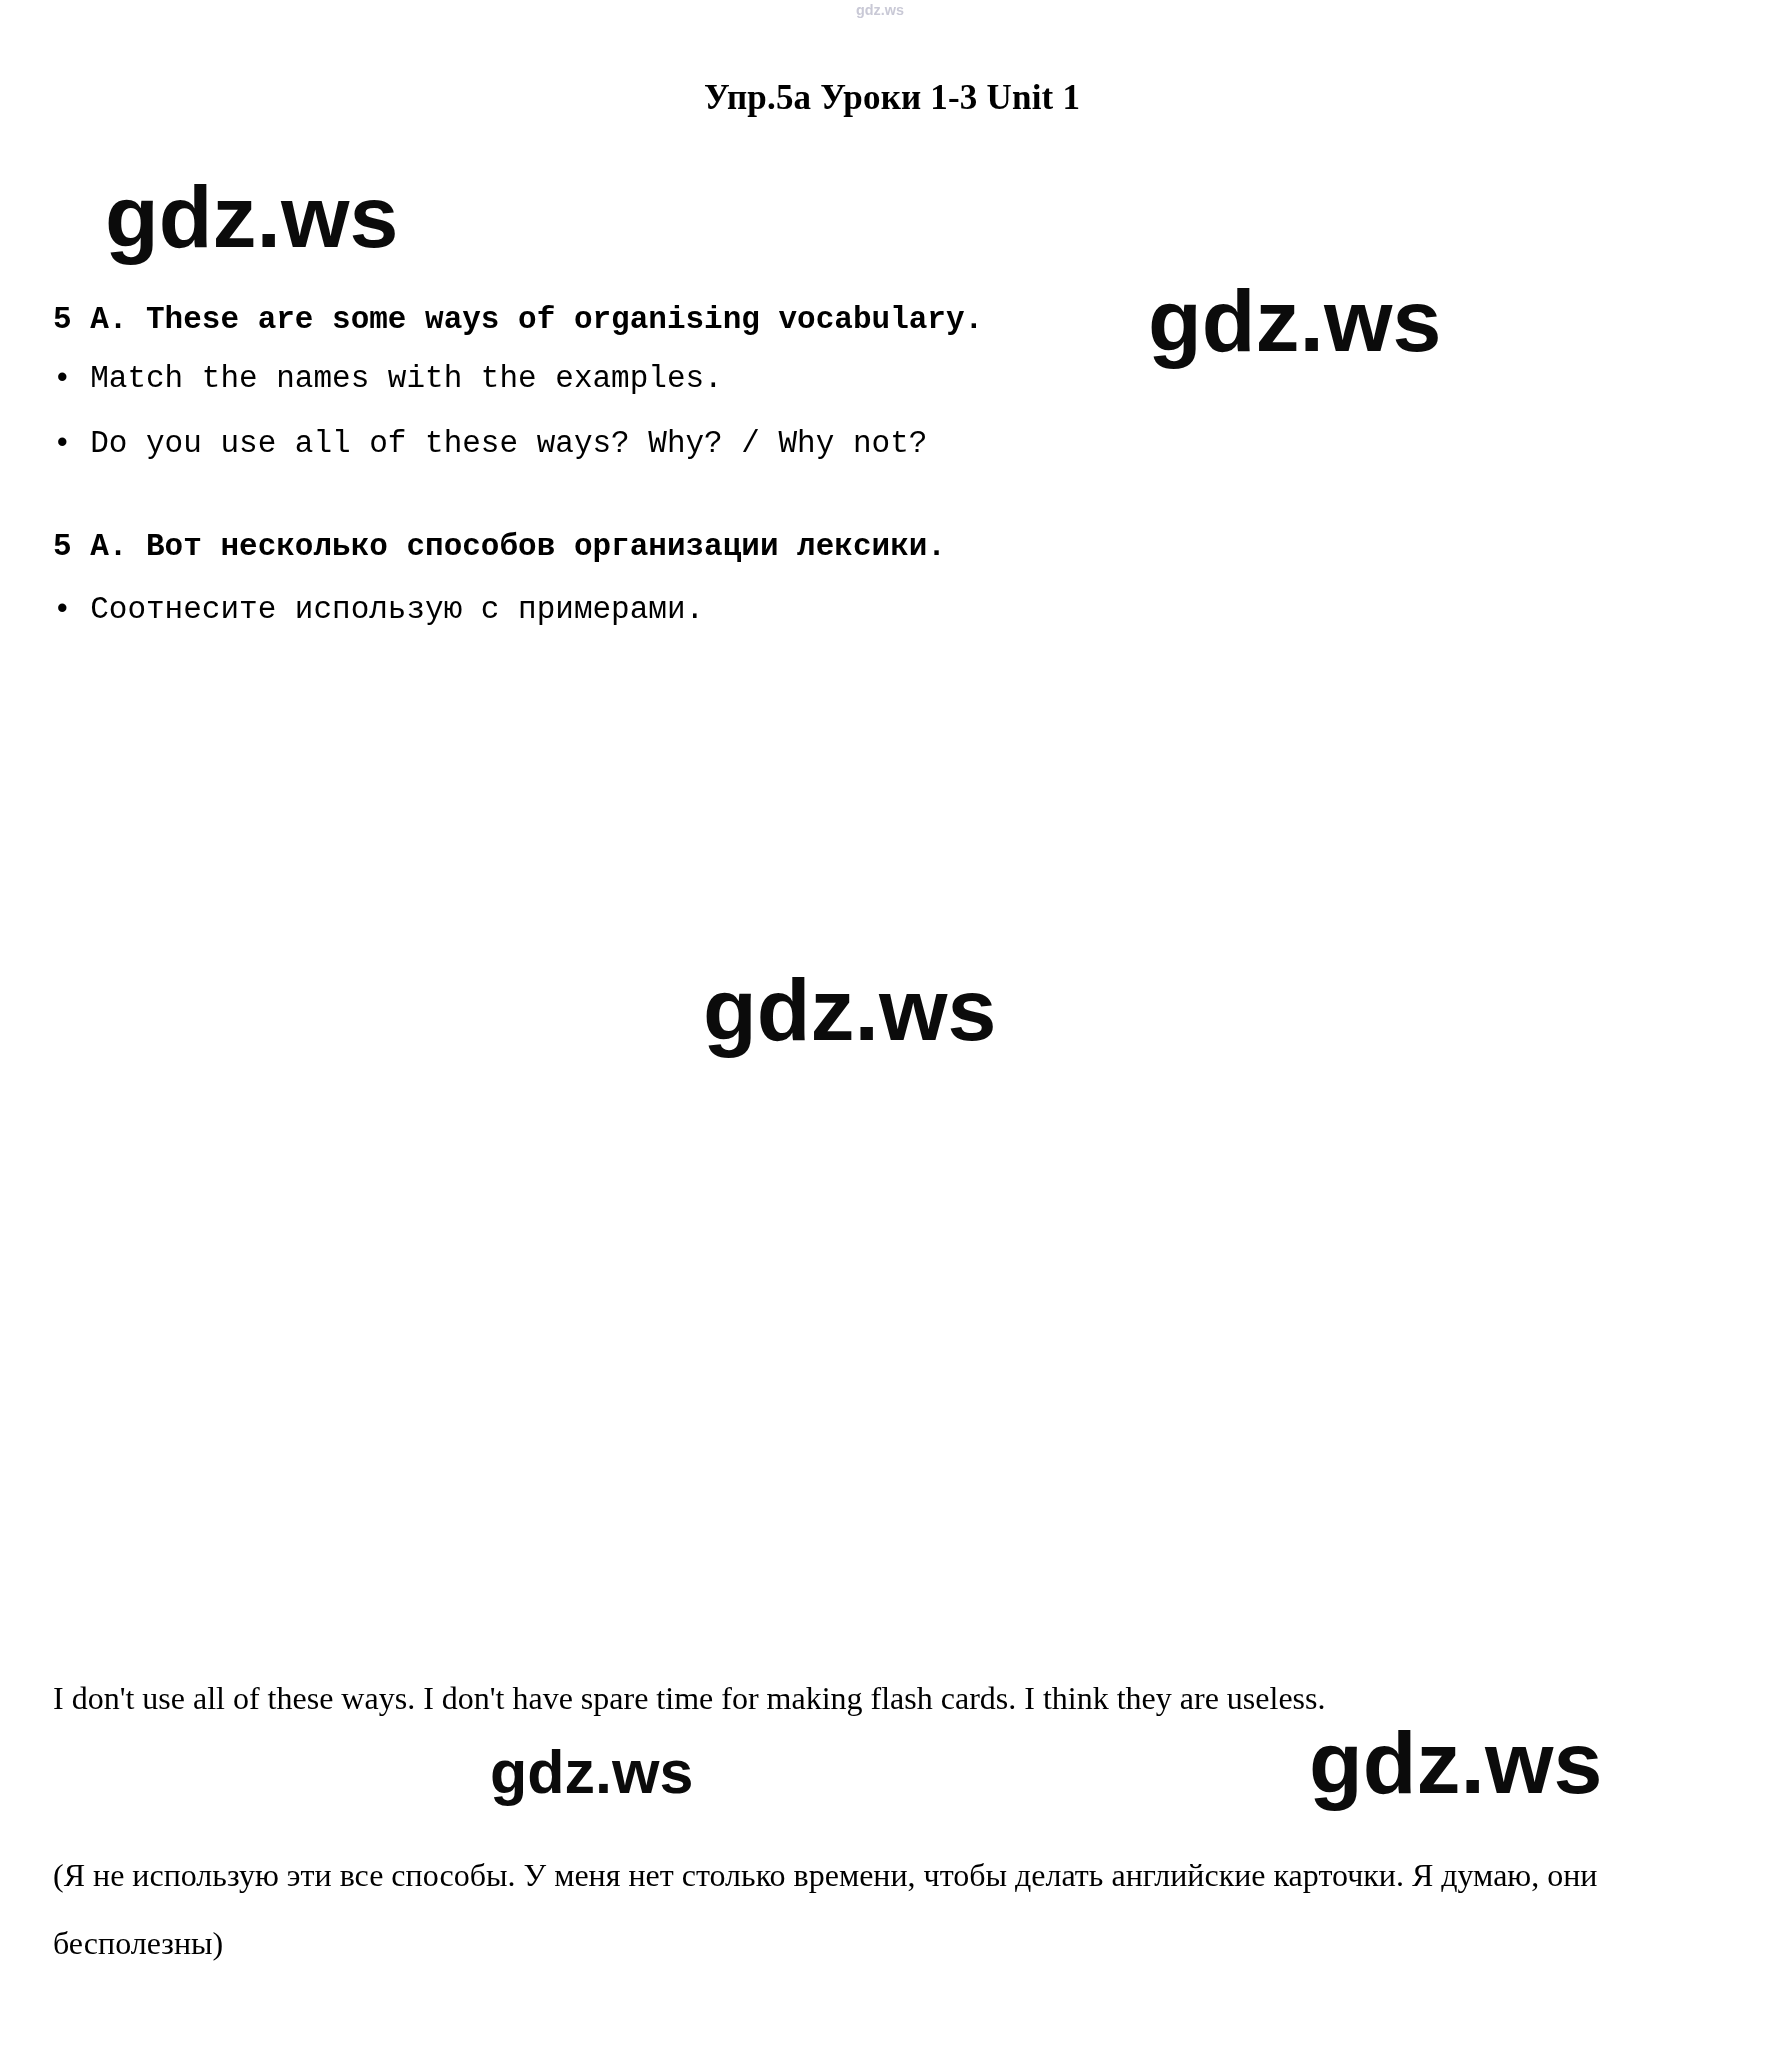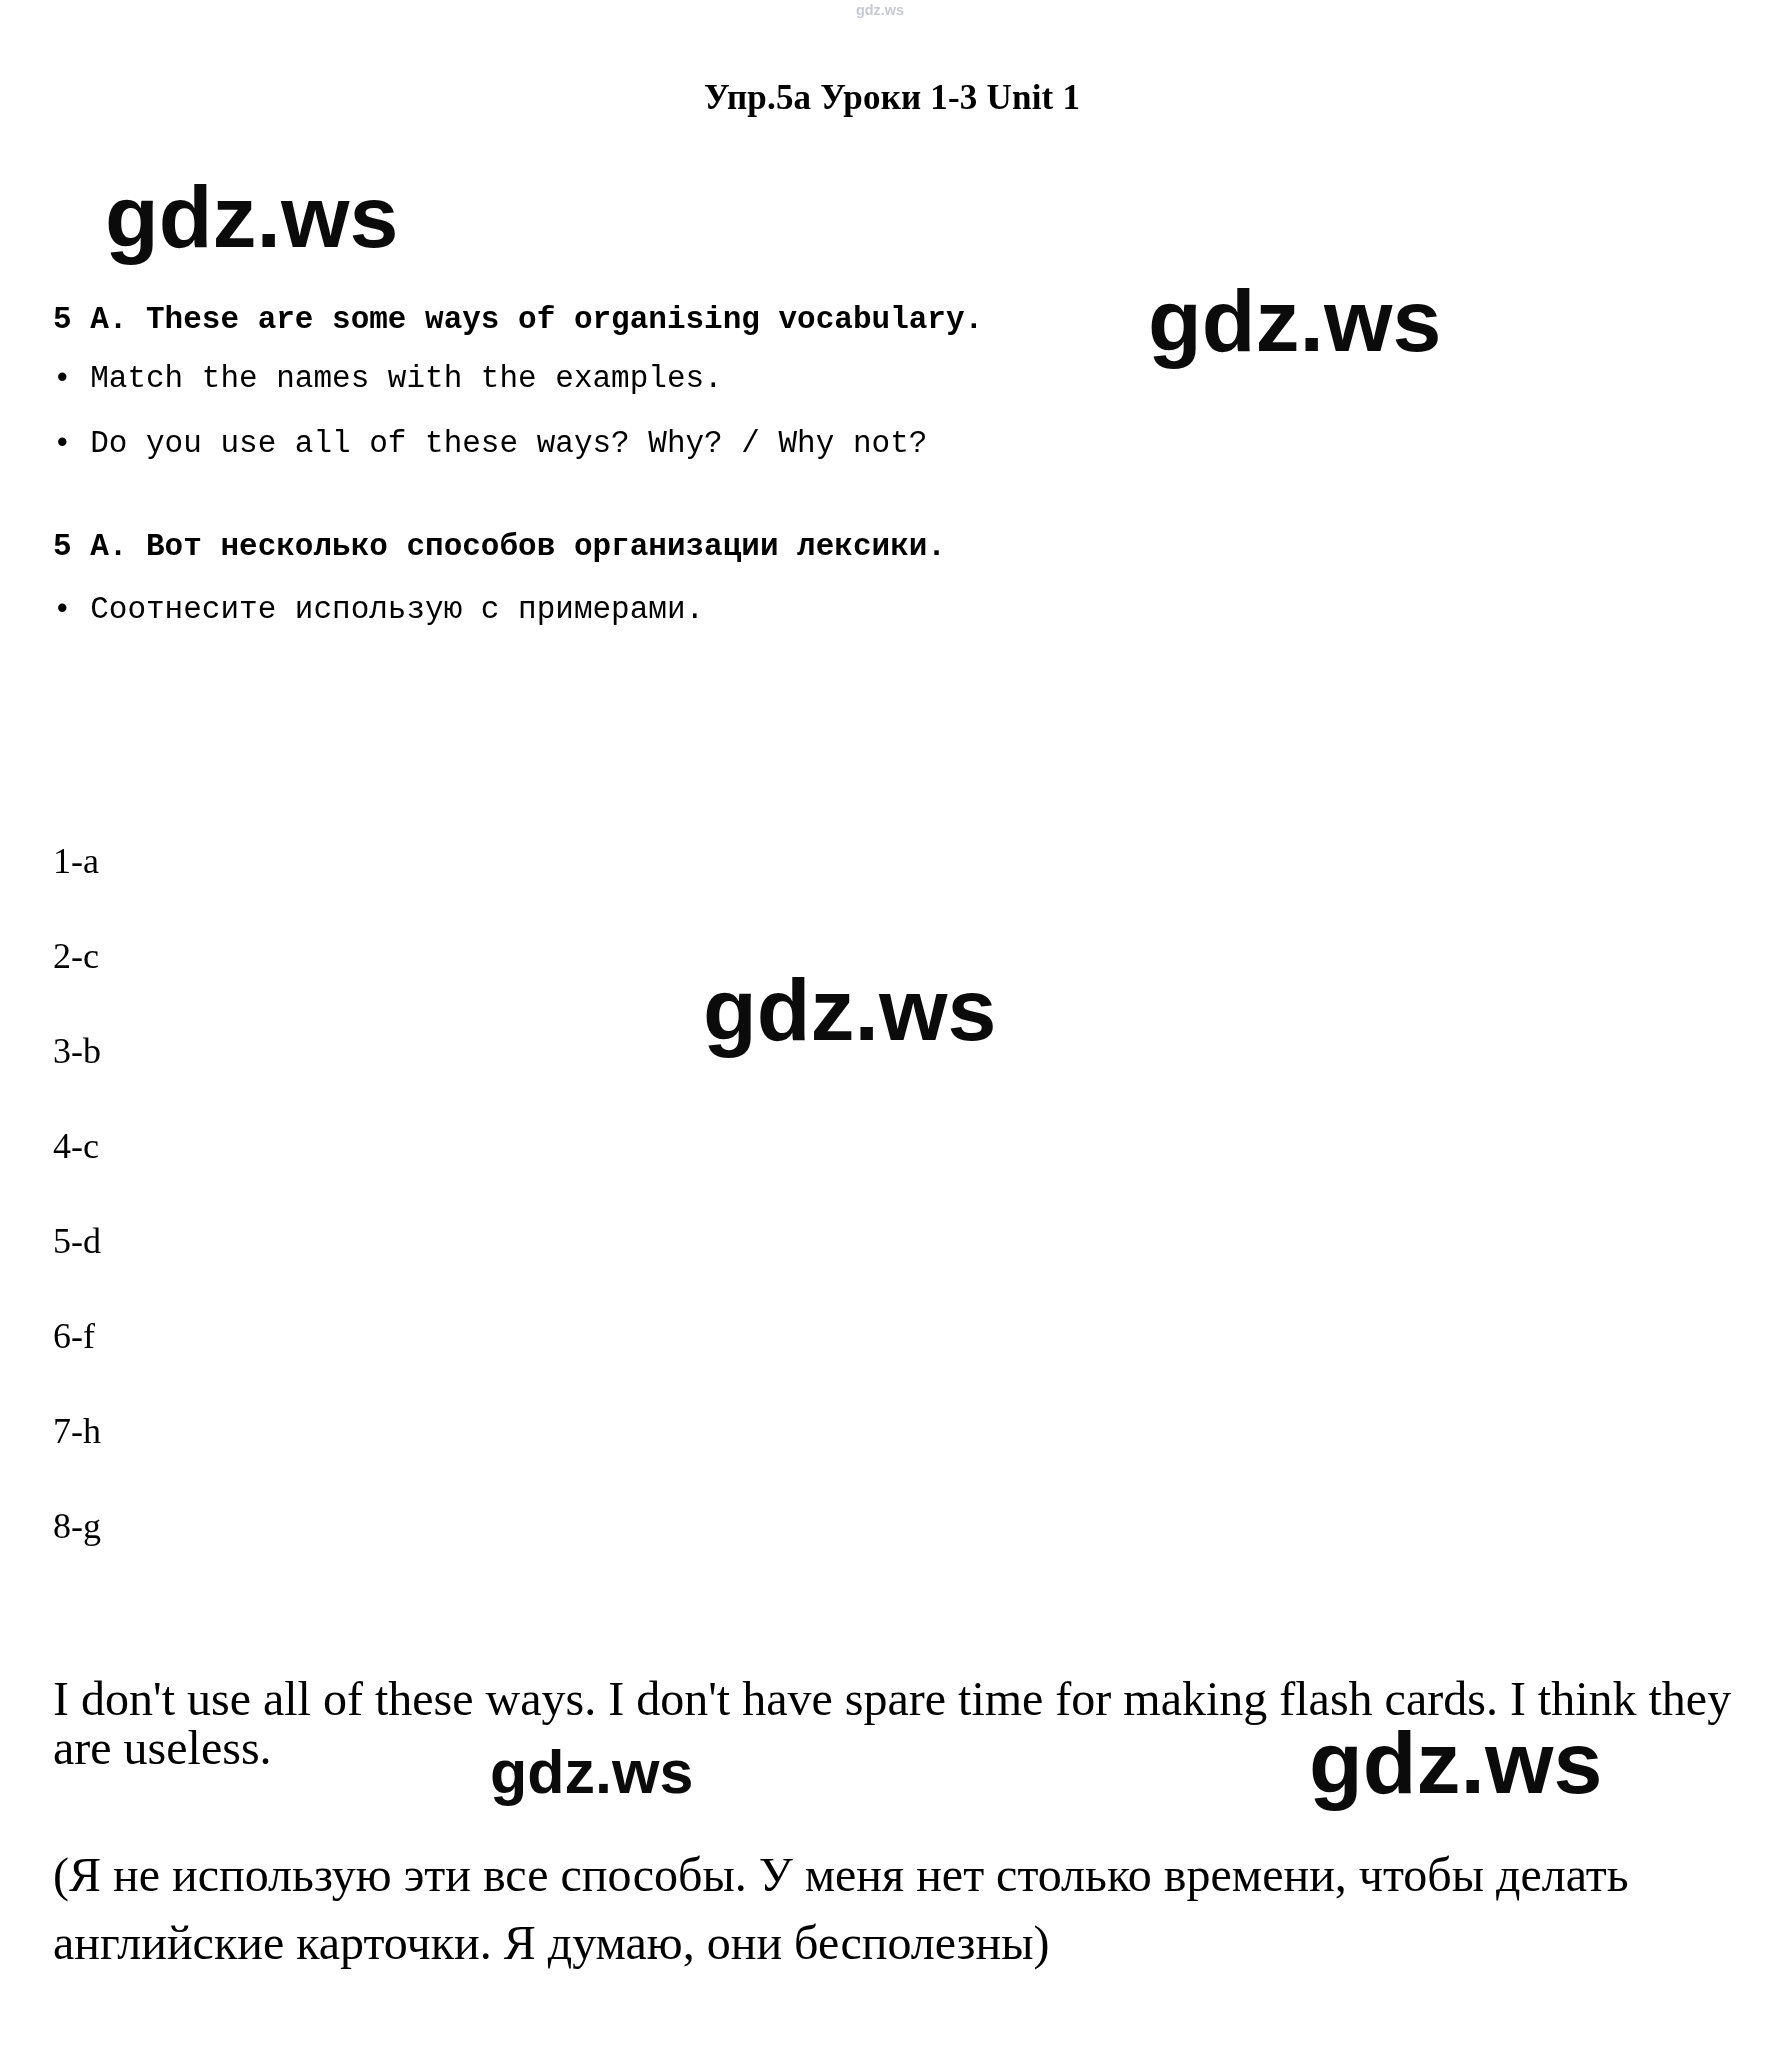--- a/index.html
+++ b/index.html
@@ -93,21 +93,21 @@
     font-size: 36px;
     line-height: 95px;
     height: 95px;
   }
 
   .para {
     position: absolute;
     left: 53px;
     width: 1687px;
     font-family: "Liberation Serif", serif;
-    font-size: 48px;
+    font-size: 32px;
     line-height: 49px;
   }
   .para-en { top: 1674px; }
   .para-ru { top: 1841px; line-height: 68px; }
 </style>
 </head>
 <body>
 
 <div class="page">
 
@@ -121,28 +121,18 @@
   <div class="wm wm-4">gdz.ws</div>
   <div class="wm wm-5">gdz.ws</div>
 
   <div class="block line bold en-head">5 A. These are some ways of organising vocabulary.</div>
   <div class="block line en-b2">• Do you use all of these ways? Why? / Why not?</div>
   <div class="block line en-b1">• Match the names with the examples.</div>
 
   <div class="block line bold ru-head">5 А. Вот несколько способов организации лексики.</div>
   <div class="block line ru-b1">• Соотнесите использую с примерами.</div>
 
-  <div class="answers">
-    <div class="answer-item">1-a</div>
-    <div class="answer-item">2-c</div>
-    <div class="answer-item">3-b</div>
-    <div class="answer-item">4-c</div>
-    <div class="answer-item">5-d</div>
-    <div class="answer-item">6-f</div>
-    <div class="answer-item">7-h</div>
-    <div class="answer-item">8-g</div>
-  </div>
 
   <div class="para para-en">I don't use all of these ways. I don't have spare time for making flash cards. I think they are useless.</div>
   <div class="para para-ru">(Я не использую эти все способы. У меня нет столько времени, чтобы делать английские карточки. Я думаю, они бесполезны)</div>
 
 </div>
 
 
 </body></html>

